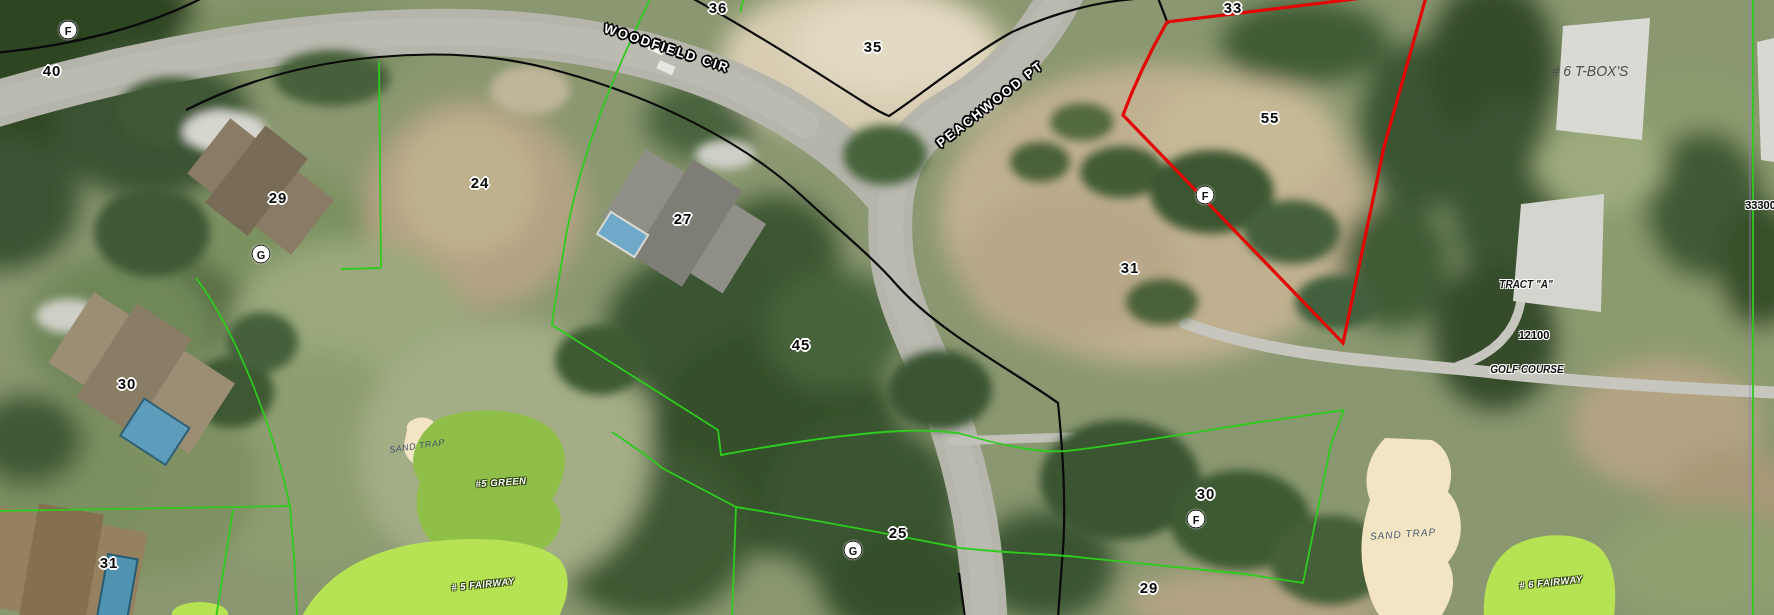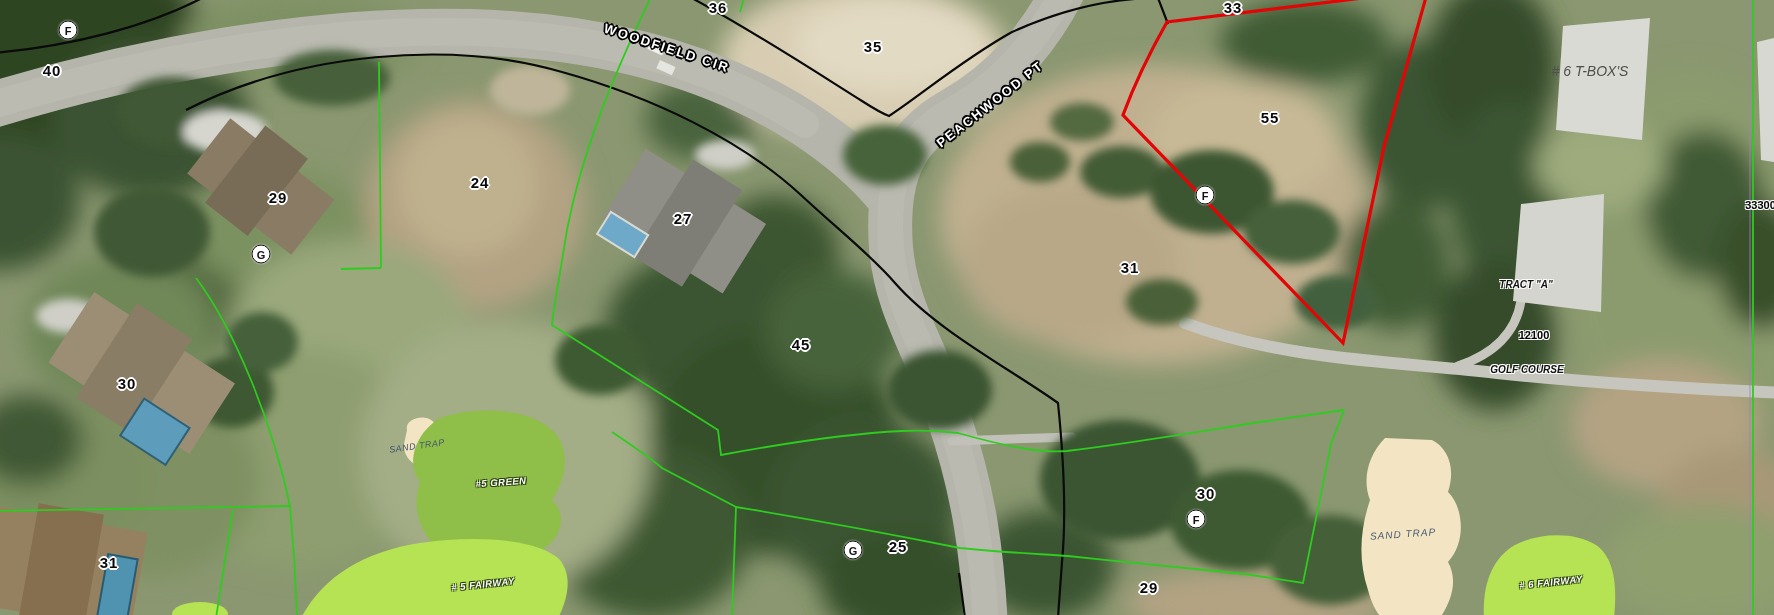--- a/index.html
+++ b/index.html
@@ -210,21 +210,21 @@
       <div class="map-label lot-number" style="left: 52px; top: 36px; transform: translate(-50%, -50%) rotate(0deg); margin-top: 34px;">40</div>
       <div class="map-label lot-number" style="left: 718px; top: 7px; transform: translate(-50%, -50%) rotate(0deg);">36</div>
       <div class="map-label lot-number" style="left: 873px; top: 46px; transform: translate(-50%, -50%) rotate(0deg);">35</div>
       <div class="map-label lot-number" style="left: 1233px; top: 7px; transform: translate(-50%, -50%) rotate(0deg); text-align: right;">33</div>
       <div class="map-label lot-number" style="left: 1270px; top: 117px; transform: translate(-50%, -50%) rotate(0deg);">55</div>
       <div class="map-label lot-number" style="left: 1130px; top: 267px; transform: translate(-50%, -50%) rotate(0deg);">31</div>
       <div class="map-label lot-number" style="left: 278px; top: 197px; transform: translate(-50%, -50%) rotate(0deg);">29</div>
       <div class="map-label lot-number" style="left: 480px; top: 182px; transform: translate(-50%, -50%) rotate(0deg);">24</div>
       <div class="map-label lot-number" style="left: 683px; top: 218px; transform: translate(-50%, -50%) rotate(0deg);">27</div>
       <div class="map-label lot-number" style="left: 801px; top: 344px; transform: translate(-50%, -50%) rotate(0deg);">45</div>
-      <div class="map-label lot-number" style="left: 898px; top: 546px; transform: translate(-50%, -50%) rotate(0deg);">25</div>
+      <div class="map-label lot-number" style="left: 898px; top: 532px; transform: translate(-50%, -50%) rotate(0deg);">25</div>
       <div class="map-label lot-number" style="left: 127px; top: 383px; transform: translate(-50%, -50%) rotate(0deg);">30</div>
       <div class="map-label lot-number" style="left: 109px; top: 562px; transform: translate(-50%, -50%) rotate(0deg);">31</div>
       <div class="map-label lot-number" style="left: 1206px; top: 493px; transform: translate(-50%, -50%) rotate(0deg);">30</div>
       <div class="map-label lot-number" style="left: 1149px; top: 587px; transform: translate(-50%, -50%) rotate(0deg);">29</div>
       <div class="map-label street-label" style="left: 667px; top: 48px; transform: translate(-50%, -50%) rotate(18deg);">WOODFIELD CIR</div>
       <div class="map-label street-label" style="left: 990px; top: 104px; transform: translate(-50%, -50%) rotate(-38deg);">PEACHWOOD PT</div>
       <div class="map-label ref-number" style="left: 1757px; top: 205px; transform: translate(-50%, -50%) rotate(0deg); padding-left: 7px;">33300</div>
       <div class="map-label ref-number" style="left: 1534px; top: 327px; transform: translate(-50%, -50%) rotate(0deg); margin-top: 8px;">12100</div>
       <div class="map-label tract-label" style="left: 1526px; top: 284px; transform: translate(-50%, -50%) rotate(0deg);">TRACT "A"</div>
       <div class="map-label golfcourse-label" style="left: 1527px; top: 353px; transform: translate(-50%, -50%) rotate(0deg); margin-top: 16px;">GOLF COURSE</div>

